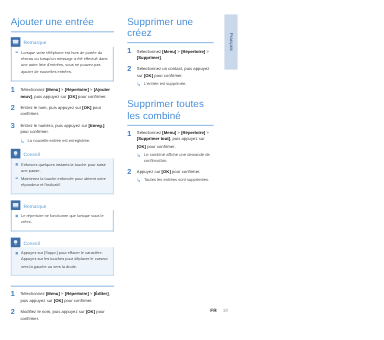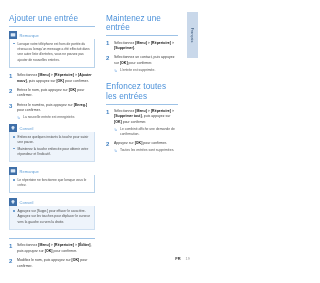--- a/index.html
+++ b/index.html
@@ -233,39 +233,39 @@
           <div class="step-text">Modifiez le nom, puis appuyez sur <b>[OK]</b> pour confirmer.</div>
         </li>
 
       </ol>
     </section>
   </div>
 
   <div class="col col-right">
 
     <section>
-      <h2 class="section-title">Maintenez une entrée</h2>
+      <h2 class="section-title">Supprimer une créez</h2>
       <div class="title-rule"></div>
       <ol class="steps">
         <li>
           <span class="num">1</span>
           <div class="step-text">Sélectionnez <b>[Menu]</b> &gt; <b>[Répertoire]</b> &gt; <b>[Supprimer]</b>.</div>
         </li>
         <li>
           <span class="num">2</span>
           <div class="step-text">Sélectionnez un contact, puis appuyez sur <b>[OK]</b> pour confirmer.</div>
           <ul class="subnote">
             <li><span class="arrow">↳</span><span>L'entrée est supprimée.</span></li>
           </ul>
         </li>
       </ol>
     </section>
 
     <section style="margin-top:9px">
-      <h2 class="section-title">Enfoncez toutes les entrées</h2>
+      <h2 class="section-title">Supprimer toutes les combiné</h2>
       <div class="title-rule"></div>
       <ol class="steps">
         <li>
           <span class="num">1</span>
           <div class="step-text">Sélectionnez <b>[Menu]</b> &gt; <b>[Répertoire]</b> &gt; <b>[Supprimer tout]</b>, puis appuyez sur <b>[OK]</b> pour confirmer.</div>
           <ul class="subnote">
             <li><span class="arrow">↳</span><span>Le combiné affiche une demande de confirmation.</span></li>
           </ul>
         </li>
         <li>

